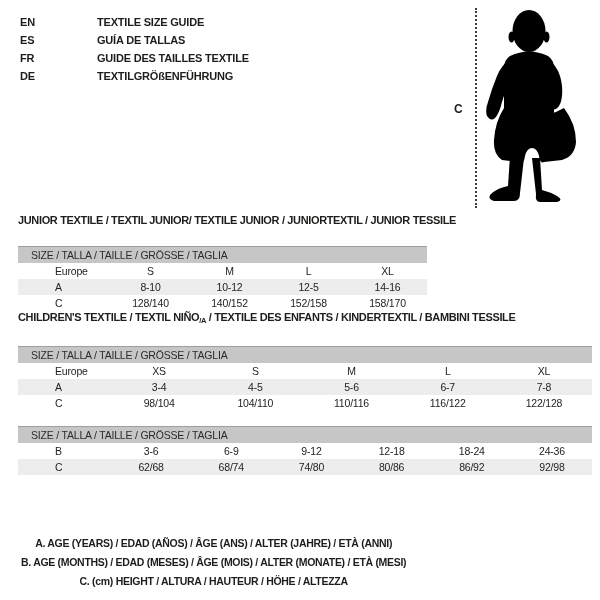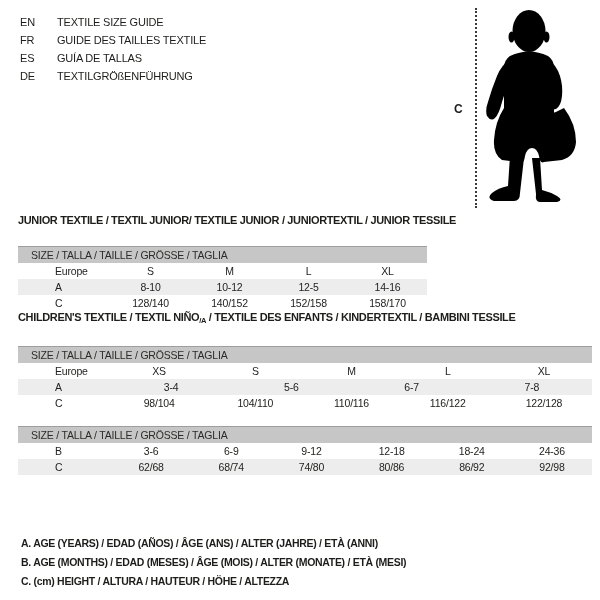--- a/index.html
+++ b/index.html
@@ -3,21 +3,21 @@
 <meta charset="utf-8">
 <style>
   html,body{margin:0;padding:0;}
   body{
     width:600px;height:600px;position:relative;background:#ffffff;
     font-family:"Liberation Sans","DejaVu Sans",sans-serif;
     color:#1d1d1b;overflow:hidden;
   }
   
   .lang-list{position:absolute;top:13px;left:20px;}
-  .lang-row{display:flex;line-height:18px;font-size:11px;font-weight:normal;letter-spacing:-0.2px;}
+  .lang-row{display:flex;line-height:18px;font-size:11px;font-weight:bold;letter-spacing:-0.2px;gap:40px;}
   .lang-code{width:37px;flex:0 0 37px;}
   
   .figure{position:absolute;top:0;left:440px;width:160px;height:215px;}
   .dash-line{position:absolute;left:35px;top:8px;height:200px;width:0;border-left:2px dotted #3a3a3a;}
   .c-label{position:absolute;left:14px;top:102px;font-size:12px;font-weight:bold;}
   .baby-svg{position:absolute;left:40px;top:4px;}
   
   .section{position:absolute;left:18px;}
   .sec-title{font-size:11px;font-weight:bold;letter-spacing:-0.35px;line-height:13px;white-space:nowrap;}
   .sec-title sub{font-size:7.5px;vertical-align:-2px;}
@@ -31,37 +31,37 @@
     height:17px;line-height:16px;box-sizing:border-box;
     background:var(--bar-bg,#c6c6c6);border-top:1px solid var(--bar-border,#9e9e9e);
     font-size:10.5px;letter-spacing:-0.2px;color:#2b2b29;padding-left:13px;
   }
   .t-row{display:flex;height:16px;line-height:16px;font-size:10.5px;letter-spacing:-0.2px;color:#232321;}
   .t-row.shade{background:var(--row-shade,#ededed);}
   .row-label{width:58px;flex:0 0 58px;padding-left:2px;box-sizing:border-box;margin-left:35px;}
   .t-cell{flex:1;text-align:center;}
   
   .legend{position:absolute;top:534px;left:21px;}
-  .legend-line{font-size:10.5px;font-weight:bold;letter-spacing:-0.3px;line-height:19px;white-space:nowrap;}
+  .legend-line{font-size:10.5px;font-weight:bold;letter-spacing:-0.3px;line-height:19px;white-space:nowrap;text-align:center;}
 </style>
 </head>
 <body style="--bar-bg: #c6c6c6; --bar-border: #9e9e9e; --row-shade: #ededed;">
 
 <div class="lang-list">
     <div class="lang-row">
       <span class="lang-code">EN</span>
       <span>TEXTILE SIZE GUIDE</span>
     </div>
     <div class="lang-row">
+      <span class="lang-code">ES</span>
+      <span>GUÍA DE TALLAS</span>
+    </div>
+    <div class="lang-row">
       <span class="lang-code">FR</span>
       <span>GUIDE DES TAILLES TEXTILE</span>
-    </div>
-    <div class="lang-row">
-      <span class="lang-code">ES</span>
-      <span>GUÍA DE TALLAS</span>
     </div>
     <div class="lang-row">
       <span class="lang-code">DE</span>
       <span>TEXTILGRÖßENFÜHRUNG</span>
     </div>
   </div>
 
 <div class="figure">
   <div class="dash-line"></div>
   <span class="c-label">C</span>
@@ -116,20 +116,21 @@
         <span class="row-label">Europe</span>
         <span class="t-cell">XS</span>
         <span class="t-cell">S</span>
         <span class="t-cell">M</span>
         <span class="t-cell">L</span>
         <span class="t-cell">XL</span>
       </div>
       <div class="t-row shade">
         <span class="row-label">A</span>
         <span class="t-cell">3-4</span>
+        <span class="t-cell">4-5</span>
         <span class="t-cell">5-6</span>
         <span class="t-cell">6-7</span>
         <span class="t-cell">7-8</span>
       </div>
       <div class="t-row">
         <span class="row-label">C</span>
         <span class="t-cell">98/104</span>
         <span class="t-cell">104/110</span>
         <span class="t-cell">110/116</span>
         <span class="t-cell">116/122</span>

